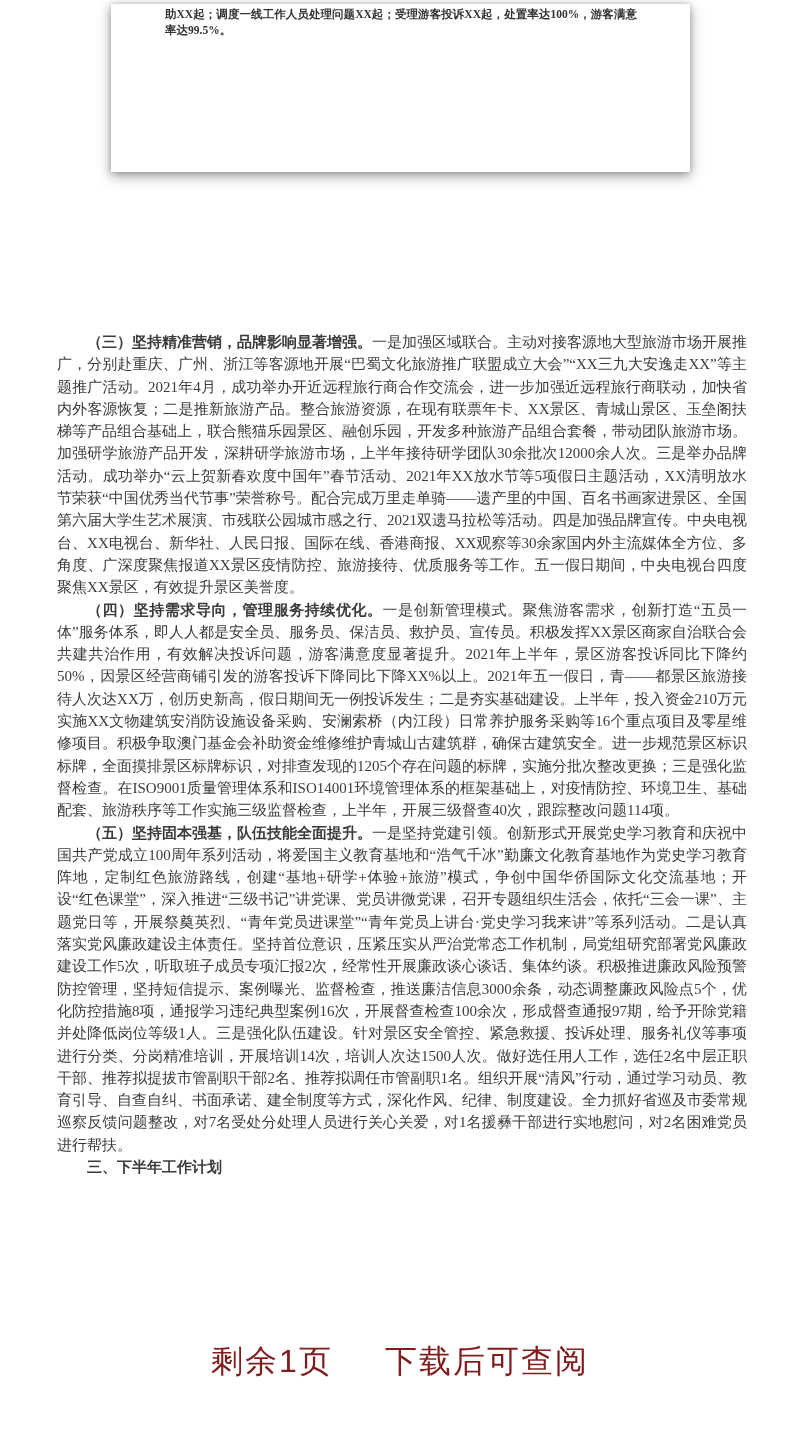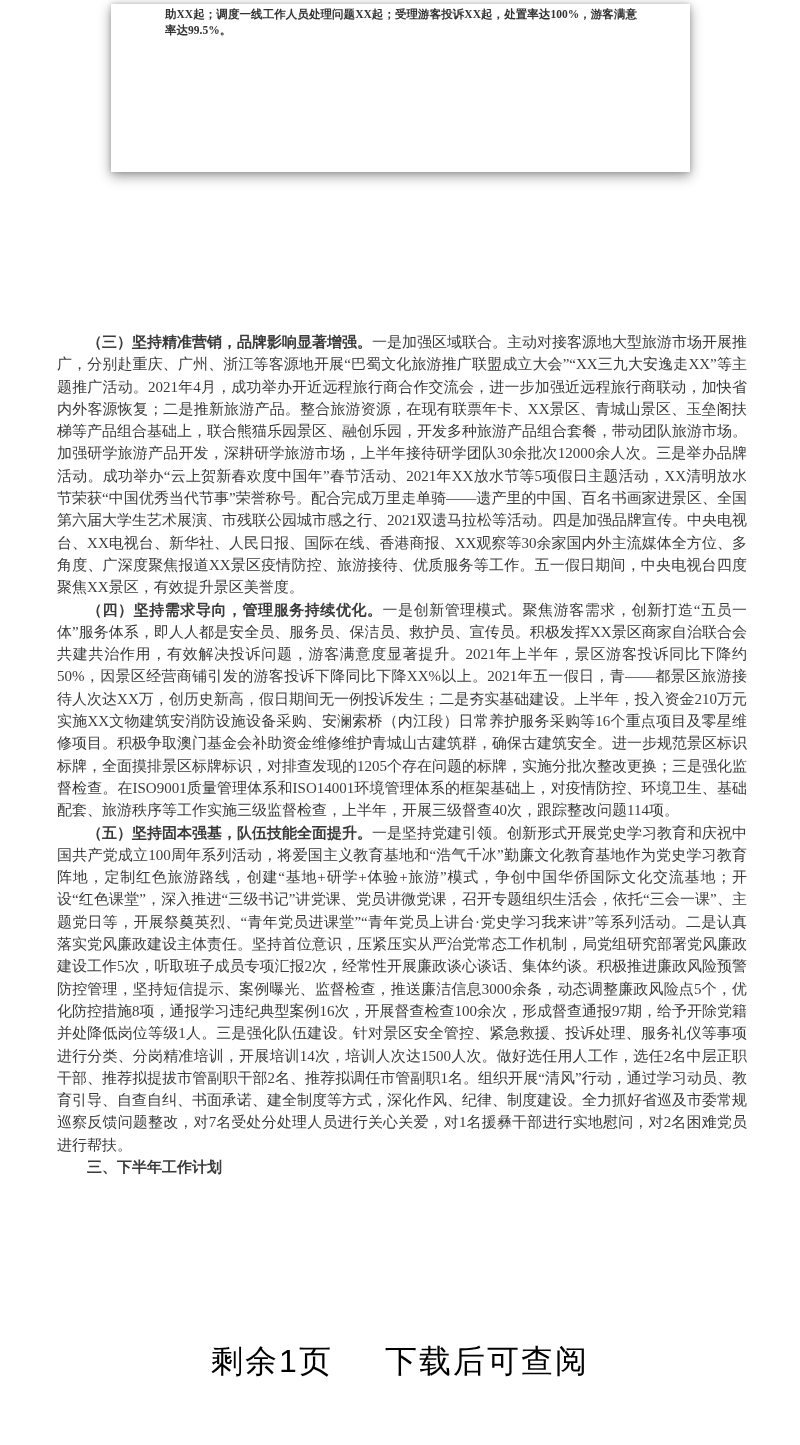--- a/index.html
+++ b/index.html
@@ -52,21 +52,21 @@
     color:#3b3b3b;
     font-family:Liberation Serif, serif;
   }
 
   
   .footer-banner {
     position:absolute;
     left:0; top:1340px;
     width:800px;
     text-align:center;
-    color:#000000;
+    color:#7f1d1d;
     font-size:32px;
     font-family:"Liberation Sans","DejaVu Sans",sans-serif;
     letter-spacing:2px;
   }
   .footer-banner .gap { display:inline-block; width:52px; }
 </style>
 </head>
 <body>
 
 <div class="viewport">

